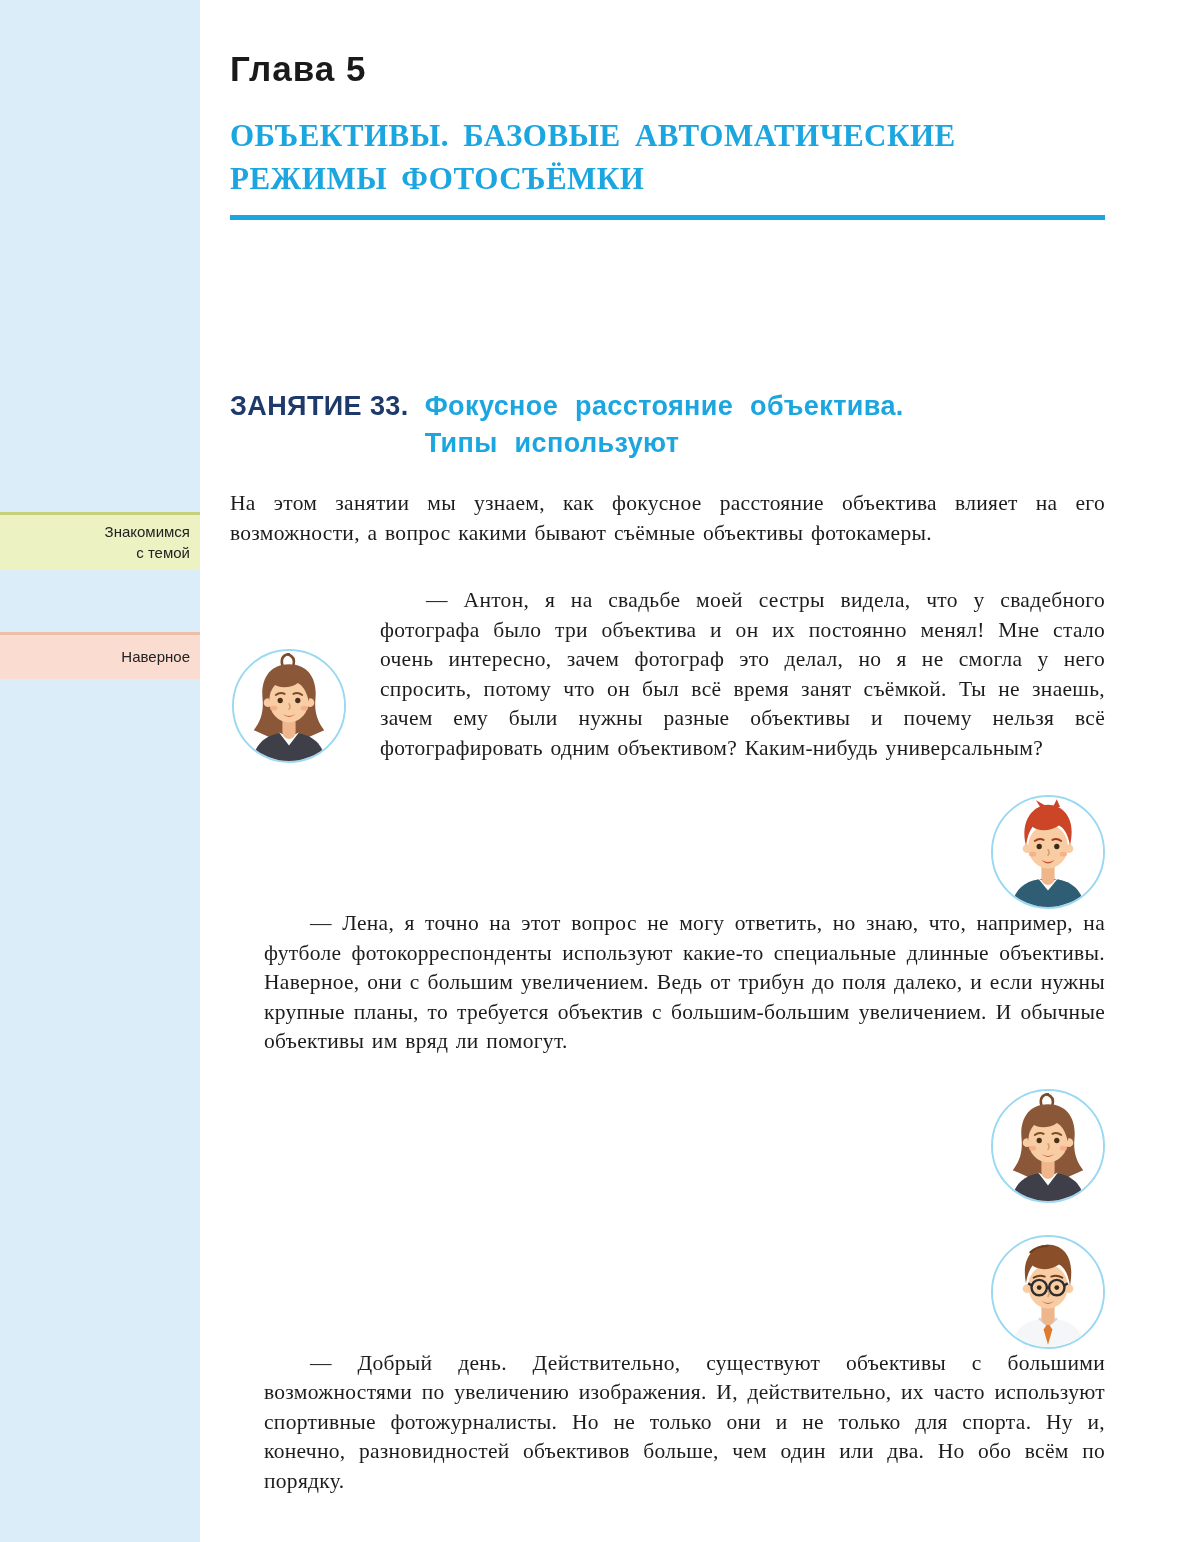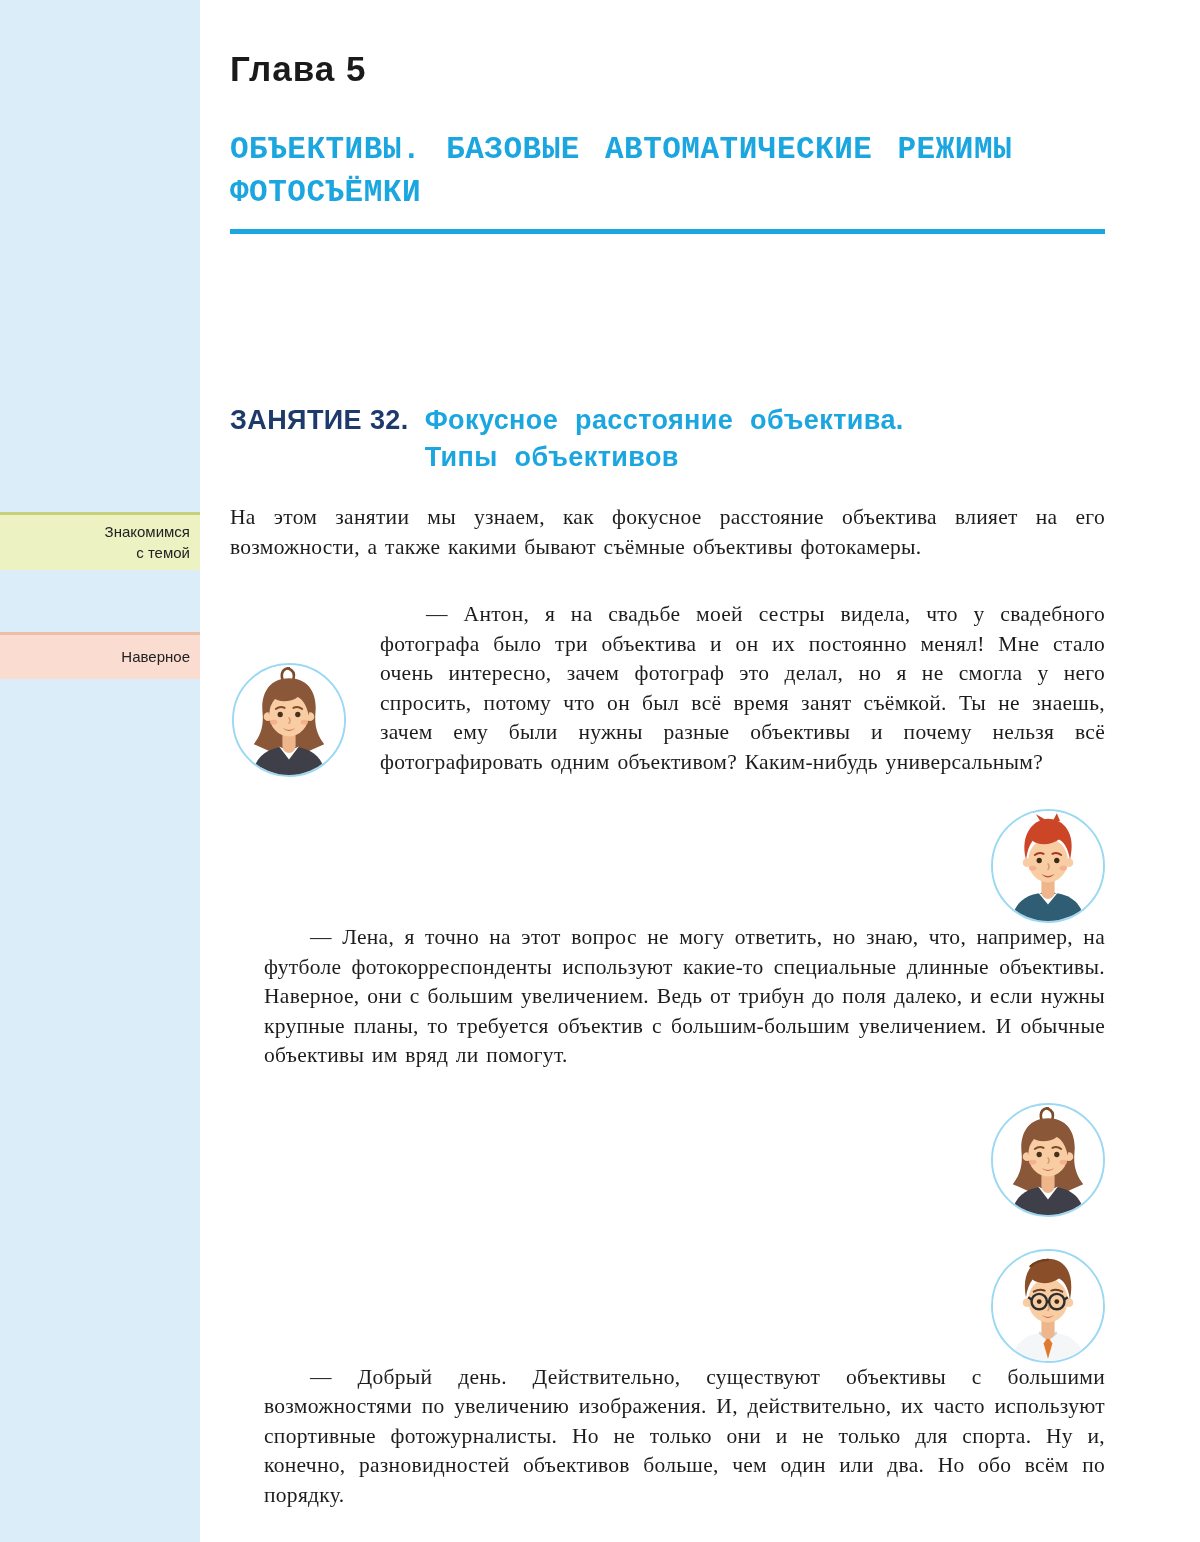--- a/index.html
+++ b/index.html
@@ -62,22 +62,22 @@
   .chapter-label {
     margin: 0;
     padding-top: 49px;
     font-family: "Liberation Sans", sans-serif;
     font-weight: bold;
     font-size: 35px;
     letter-spacing: 1px;
     color: #1a1a1a;
   }
   .chapter-title {
-    margin: 40px 0 0 0;
-    font-family: Liberation Mono, monospace;
+    margin: 26px 0 0 0;
+    font-family: Liberation Serif, serif;
     font-weight: bold;
     font-size: 31px;
     line-height: 1.38;
     letter-spacing: 0.5px;
     word-spacing: 6px;
     color: var(--accent, #1ba6e0);
   }
   .rule {
     margin-top: 14px;
     height: 5px;
@@ -159,26 +159,26 @@
     </div>
   </aside>
 
   <main class="content">
 
     <h2 class="chapter-label">Глава 5</h2>
     <h1 class="chapter-title">ОБЪЕКТИВЫ. БАЗОВЫЕ АВТОМАТИЧЕСКИЕ РЕЖИМЫ ФОТОСЪЁМКИ</h1>
     <div class="rule"></div>
 
     <div class="lesson-heading">
-      <span class="lesson-label">ЗАНЯТИЕ 32.</span>
+      <span class="lesson-label">ЗАНЯТИЕ 33.</span>
       <span class="lesson-title">Фокусное расстояние объектива.
-Типы объективов</span>
+Типы используют</span>
     </div>
 
-    <p class="intro">На этом занятии мы узнаем, как фокусное расстояние объектива влияет на его возможности, а также какими бывают съёмные объективы фотокамеры.</p>
+    <p class="intro">На этом занятии мы узнаем, как фокусное расстояние объектива влияет на его возможности, а вопрос какими бывают съёмные объективы фотокамеры.</p>
 
     <section class="dialogue">
 
       <div class="dialogue-row">
         <div class="avatar">
           <svg viewBox="0 0 100 100" aria-hidden="true">
             <circle cx="50" cy="50" r="50" fill="#ffffff"></circle>
             <path d="M44 13 C42 6 46 3 50 3" fill="none" stroke="#7d4b2a" stroke-width="2.4" stroke-linecap="round"></path>
             <path d="M54 13 C56 6 52 4 49 3" fill="none" stroke="#7d4b2a" stroke-width="2.4" stroke-linecap="round"></path>
             <path d="M50 12 C32 12 24 26 26 44 C27 56 24 64 18 72 L34 79 L66 79 L82 72 C76 64 73 56 74 44 C76 26 68 12 50 12 Z" fill="#8a5739"></path>

